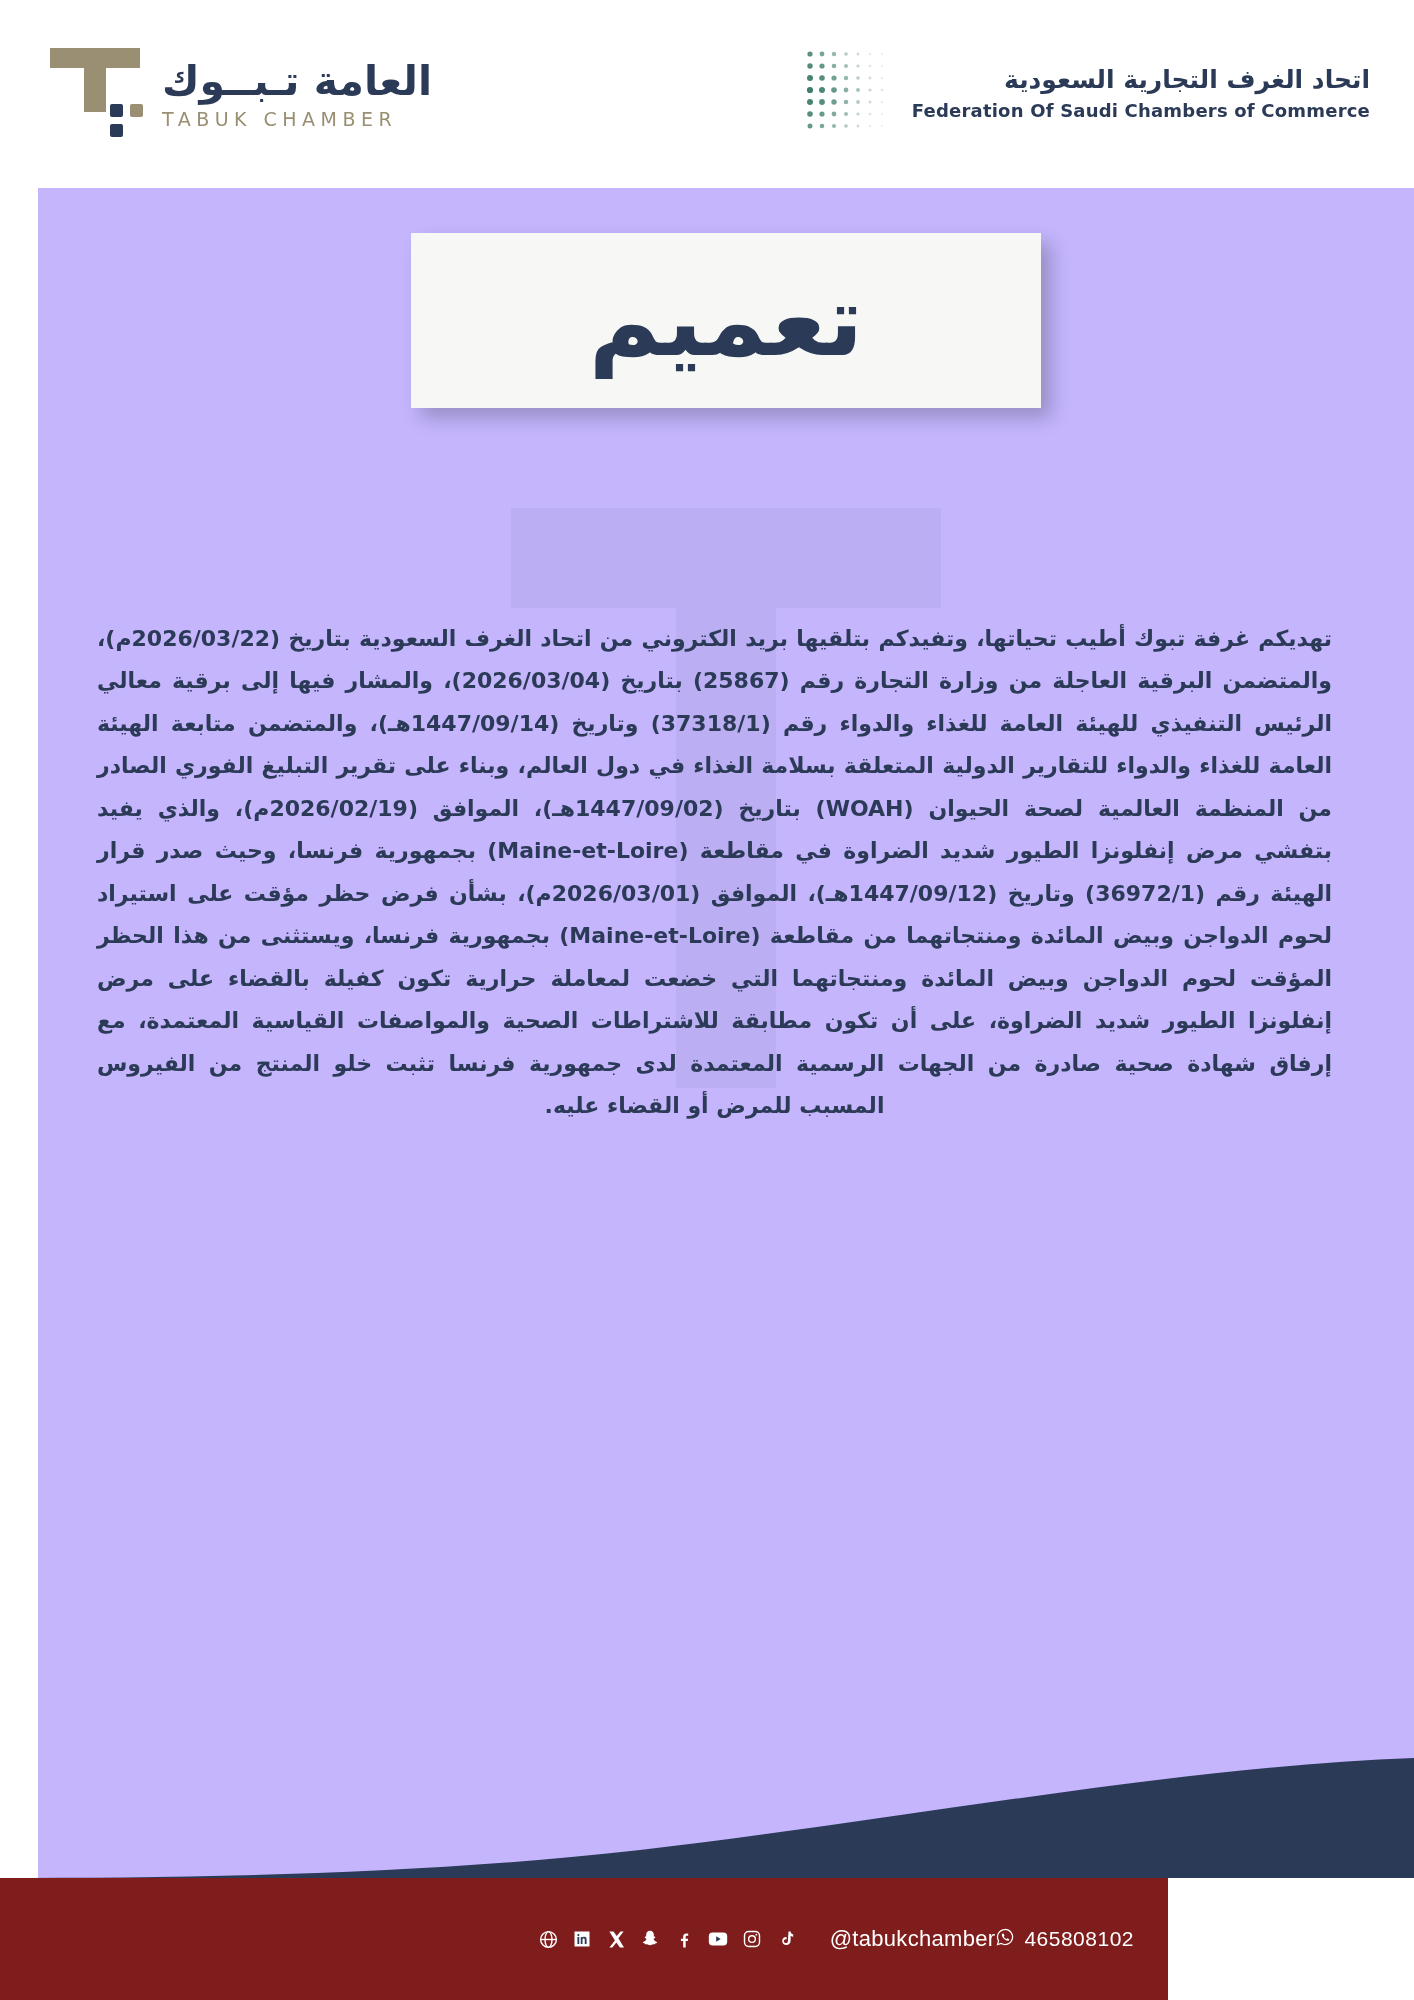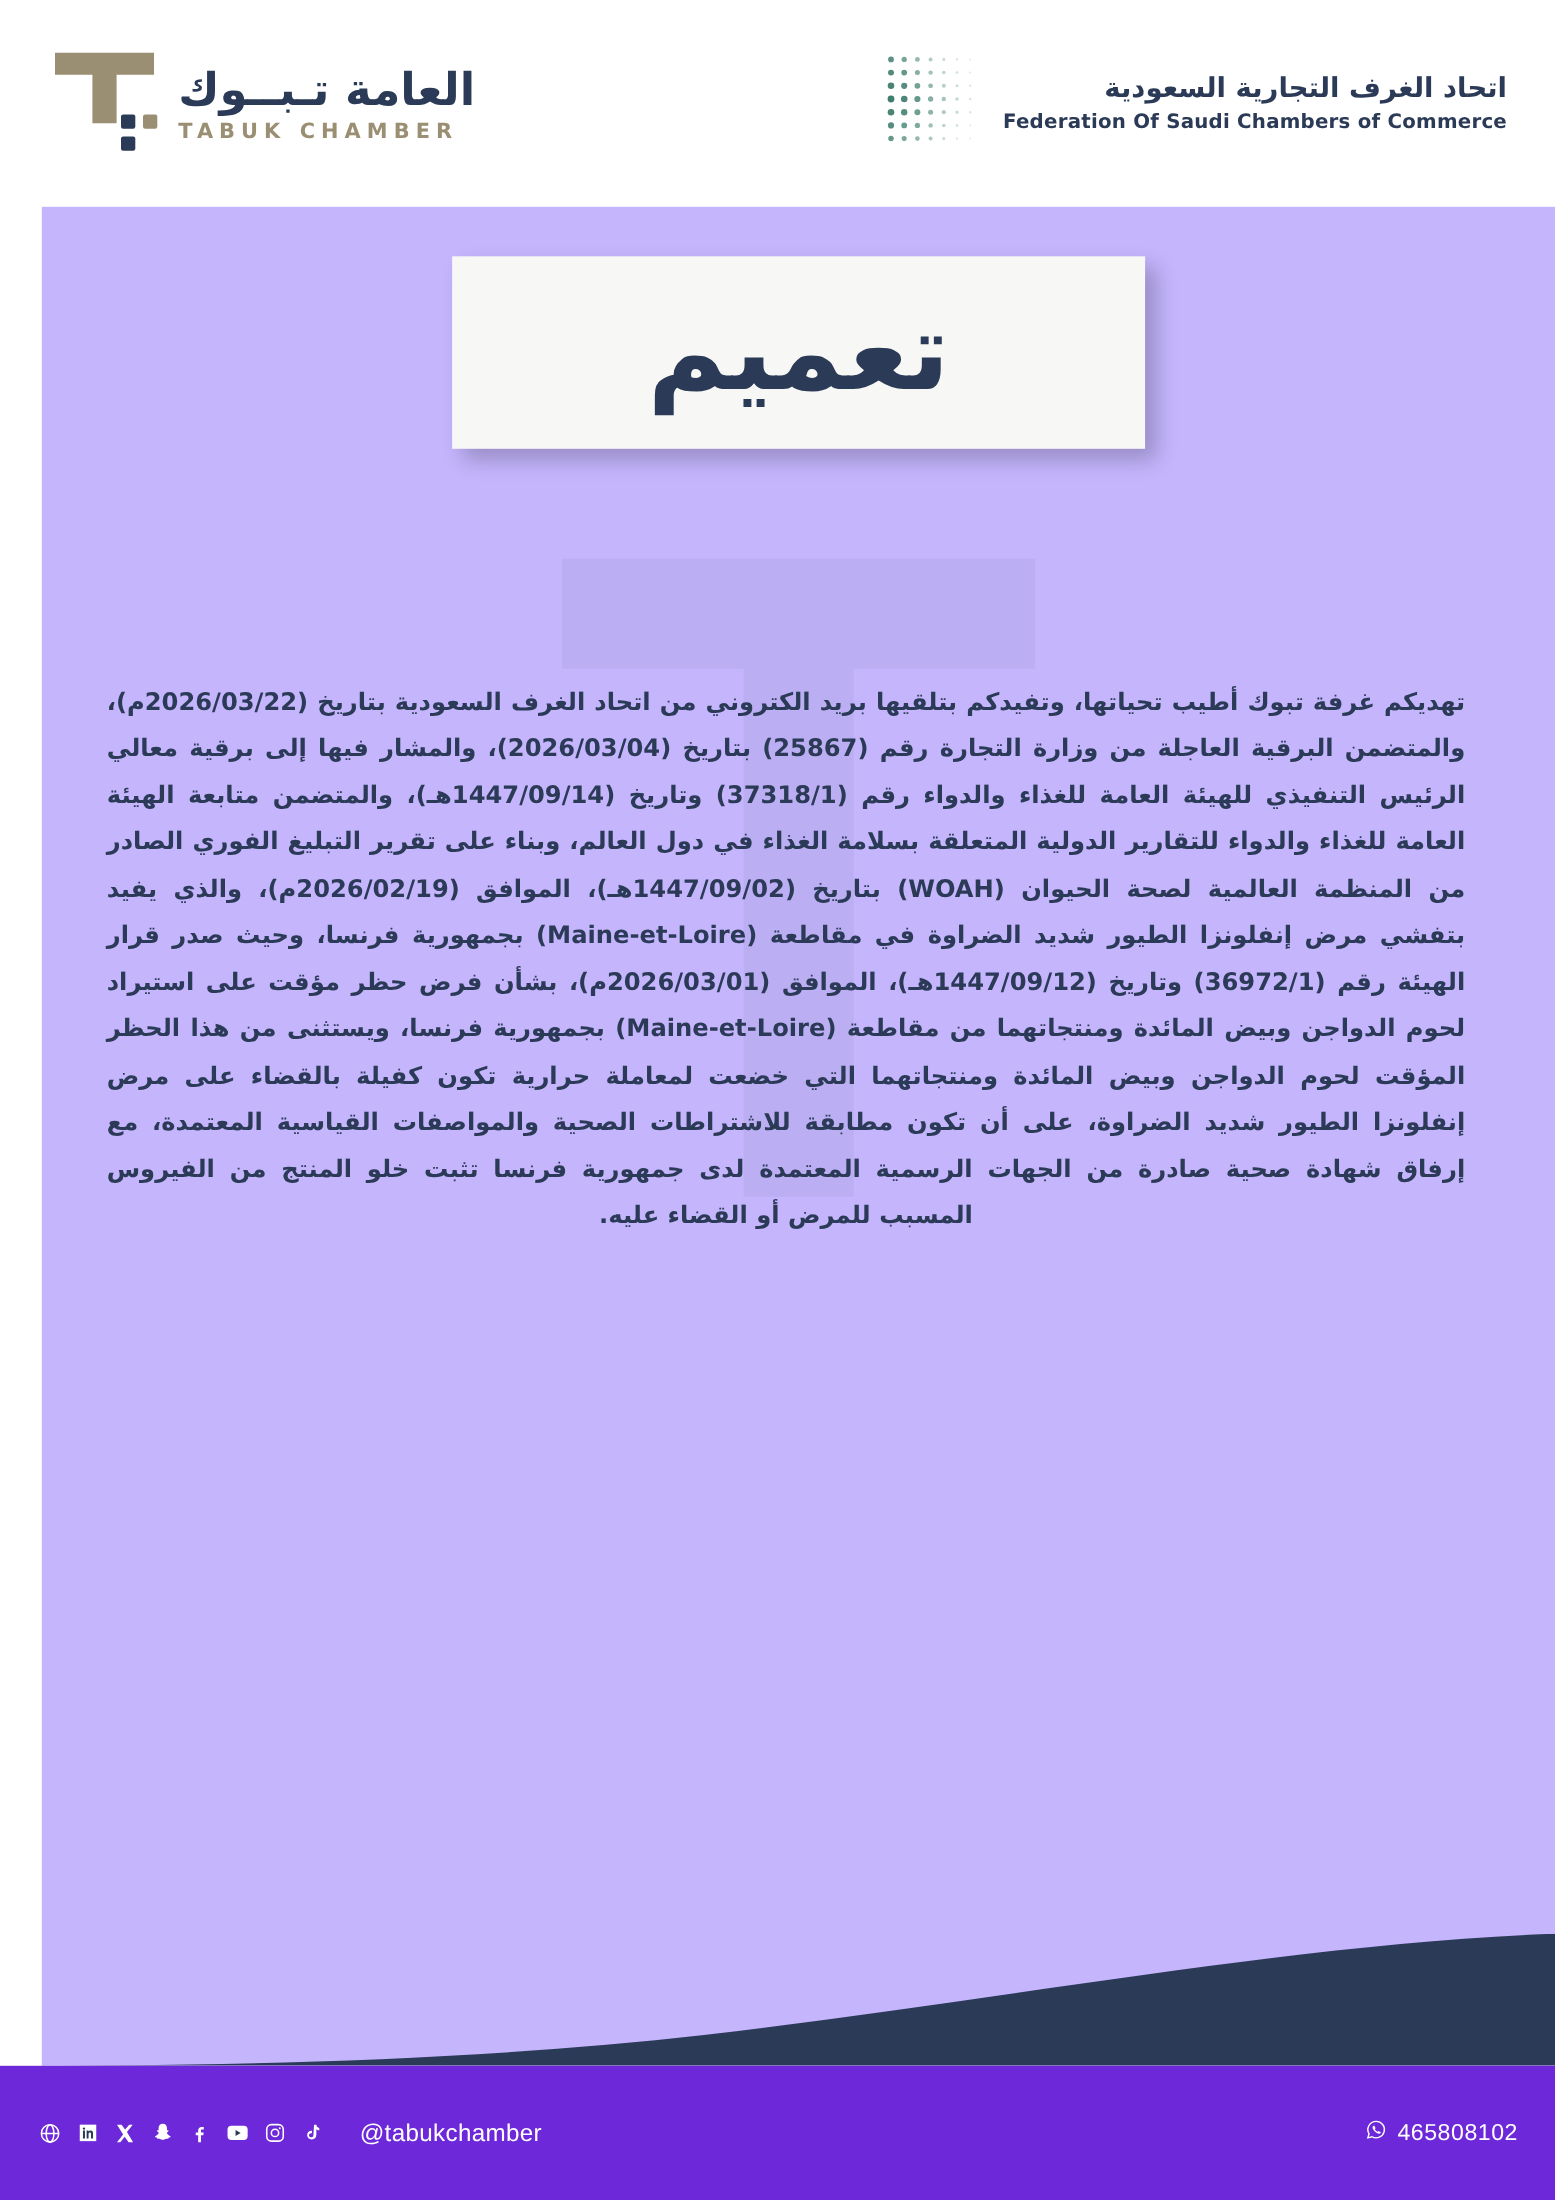--- a/index.html
+++ b/index.html
@@ -87,21 +87,21 @@
     white-space: nowrap;
     letter-spacing: 1px;
   }
   .tabuk-text .en {
     font-size: 19px;
     color: #9a8f73;
     letter-spacing: 5.5px;
     margin-top: 5px;
     direction: ltr;
     white-space: nowrap;
-    font-weight: bold;
+    font-weight: normal;
   }
   .tabuk-mark {
     width: 102px;
     height: 104px;
     flex: none;
   }
 
   
   .sheet {
     position: absolute;
@@ -160,26 +160,26 @@
     left: 0;
     bottom: 122px;
     width: 1414px;
     height: 120px;
     overflow: hidden;
   }
   .footer {
     position: absolute;
     left: 0;
     bottom: 0;
-    width: 1414px;
+    width: 1168px;
     height: 122px;
-    background: #6d28d9;
-    display: flex;
-    align-items: center;
-    justify-content: space-between;
+    background: #7f1d1d;
+    display: flex;
+    align-items: center;
+    justify-content: flex-end;
     padding: 0 34px;
     box-sizing: border-box;
     direction: ltr;
   }
   .social {
     display: flex;
     align-items: center;
     gap: 11px;
   }
   .social .ic {

